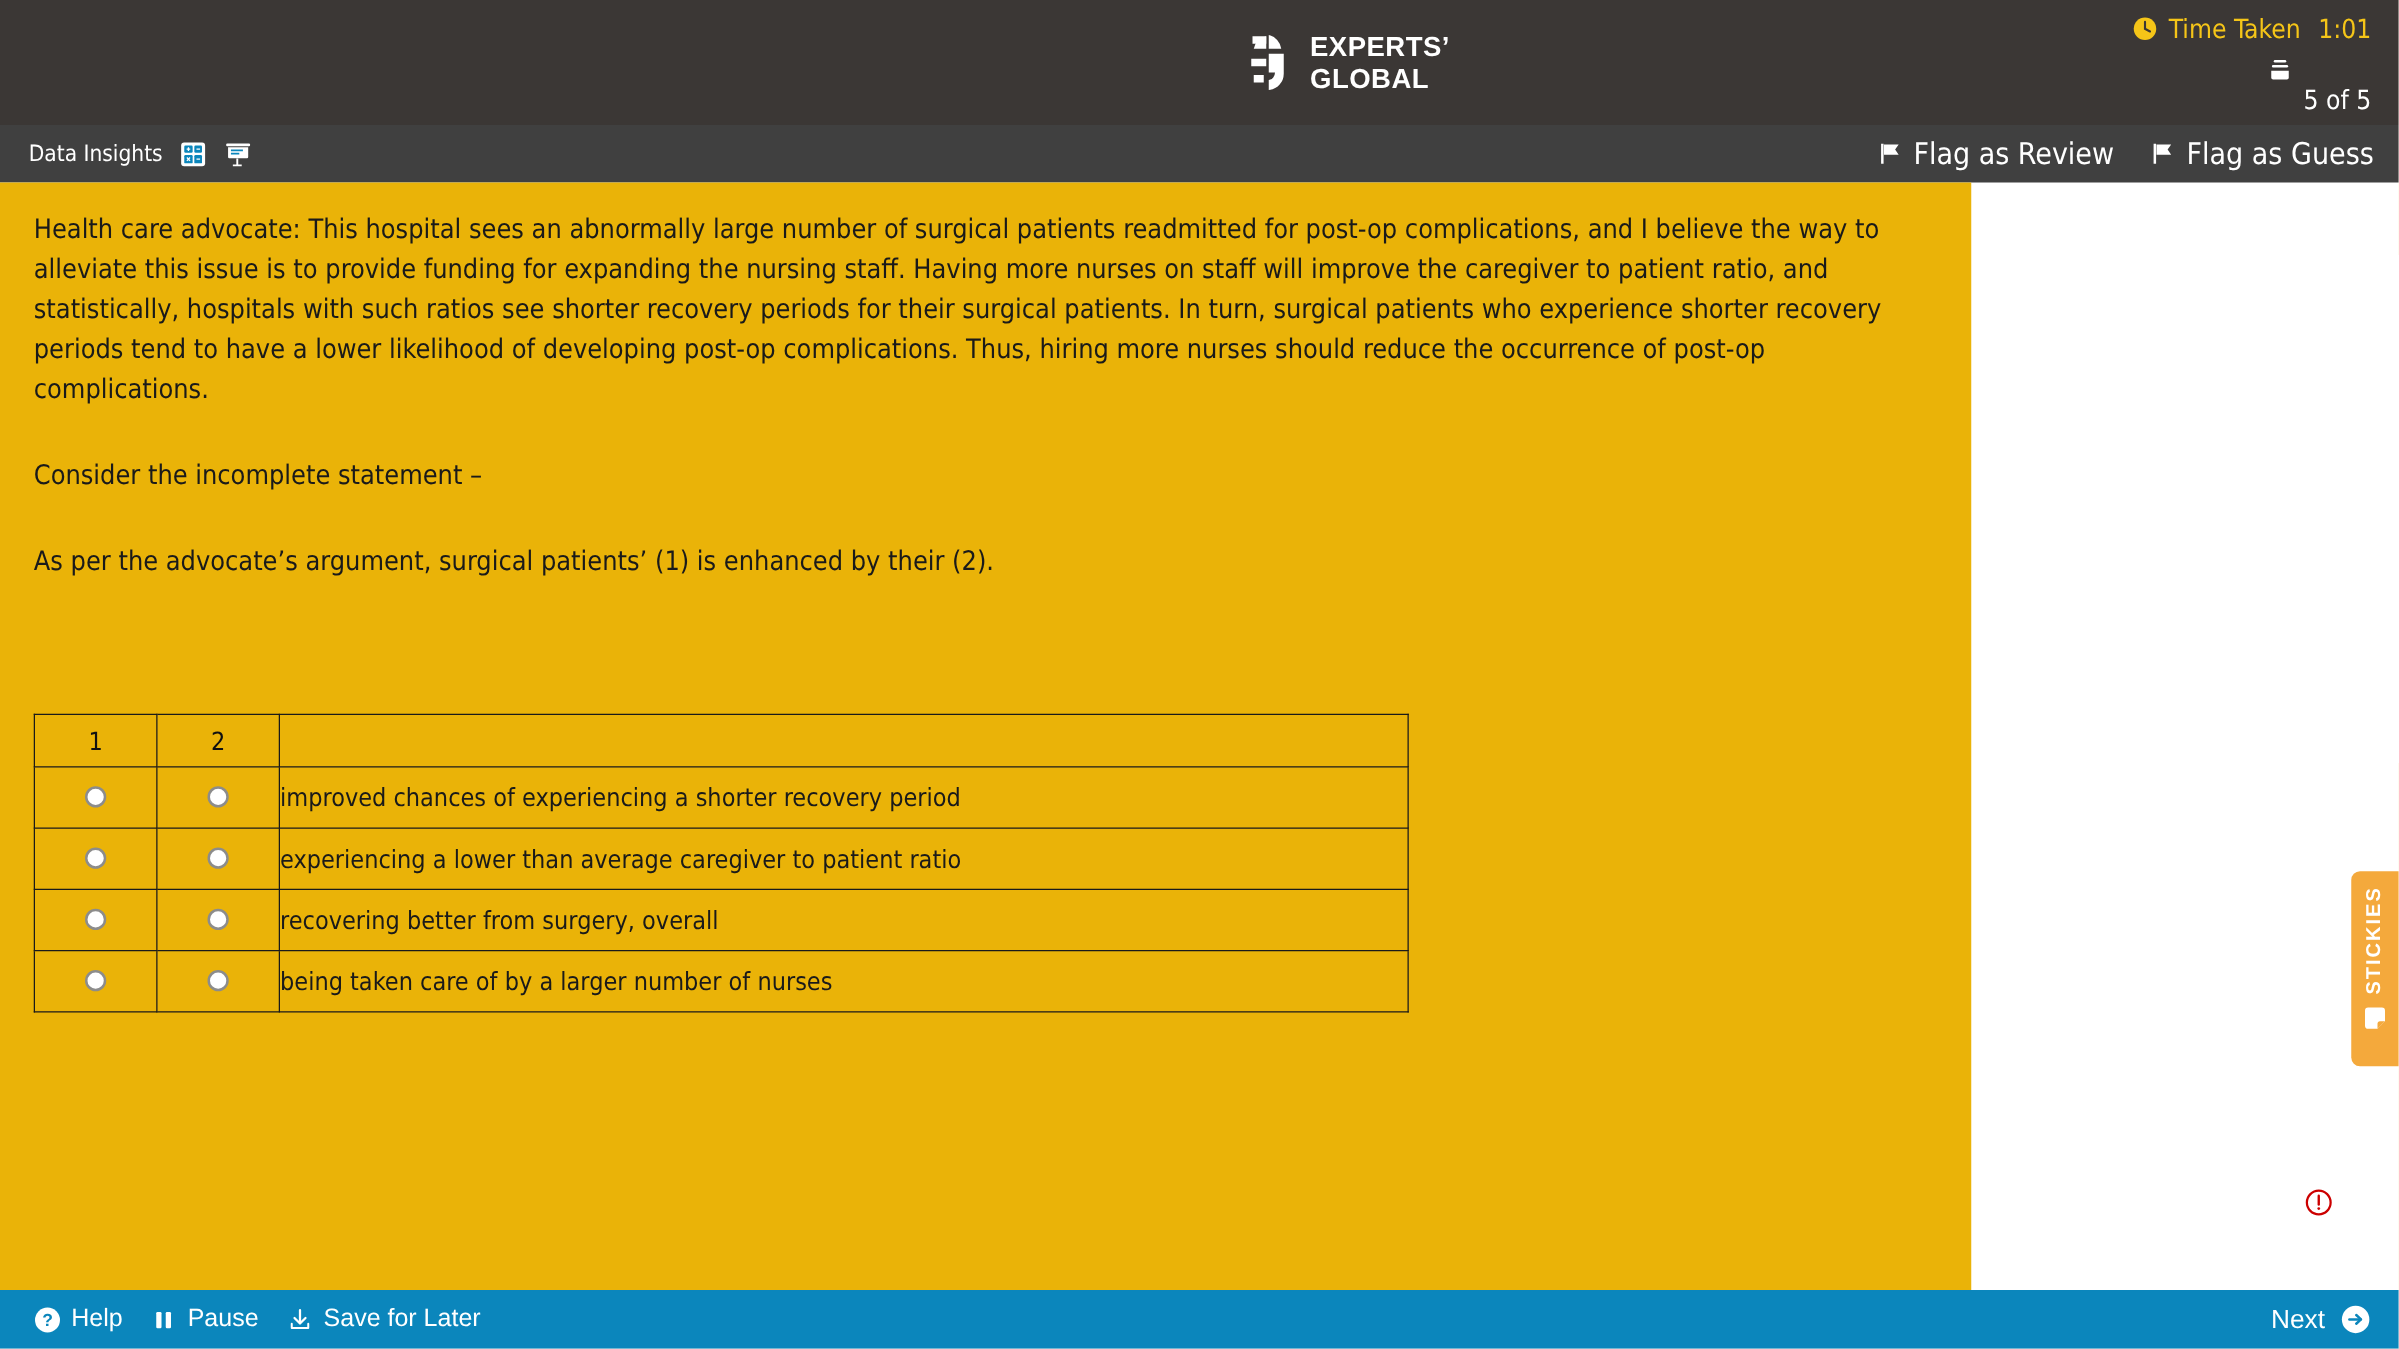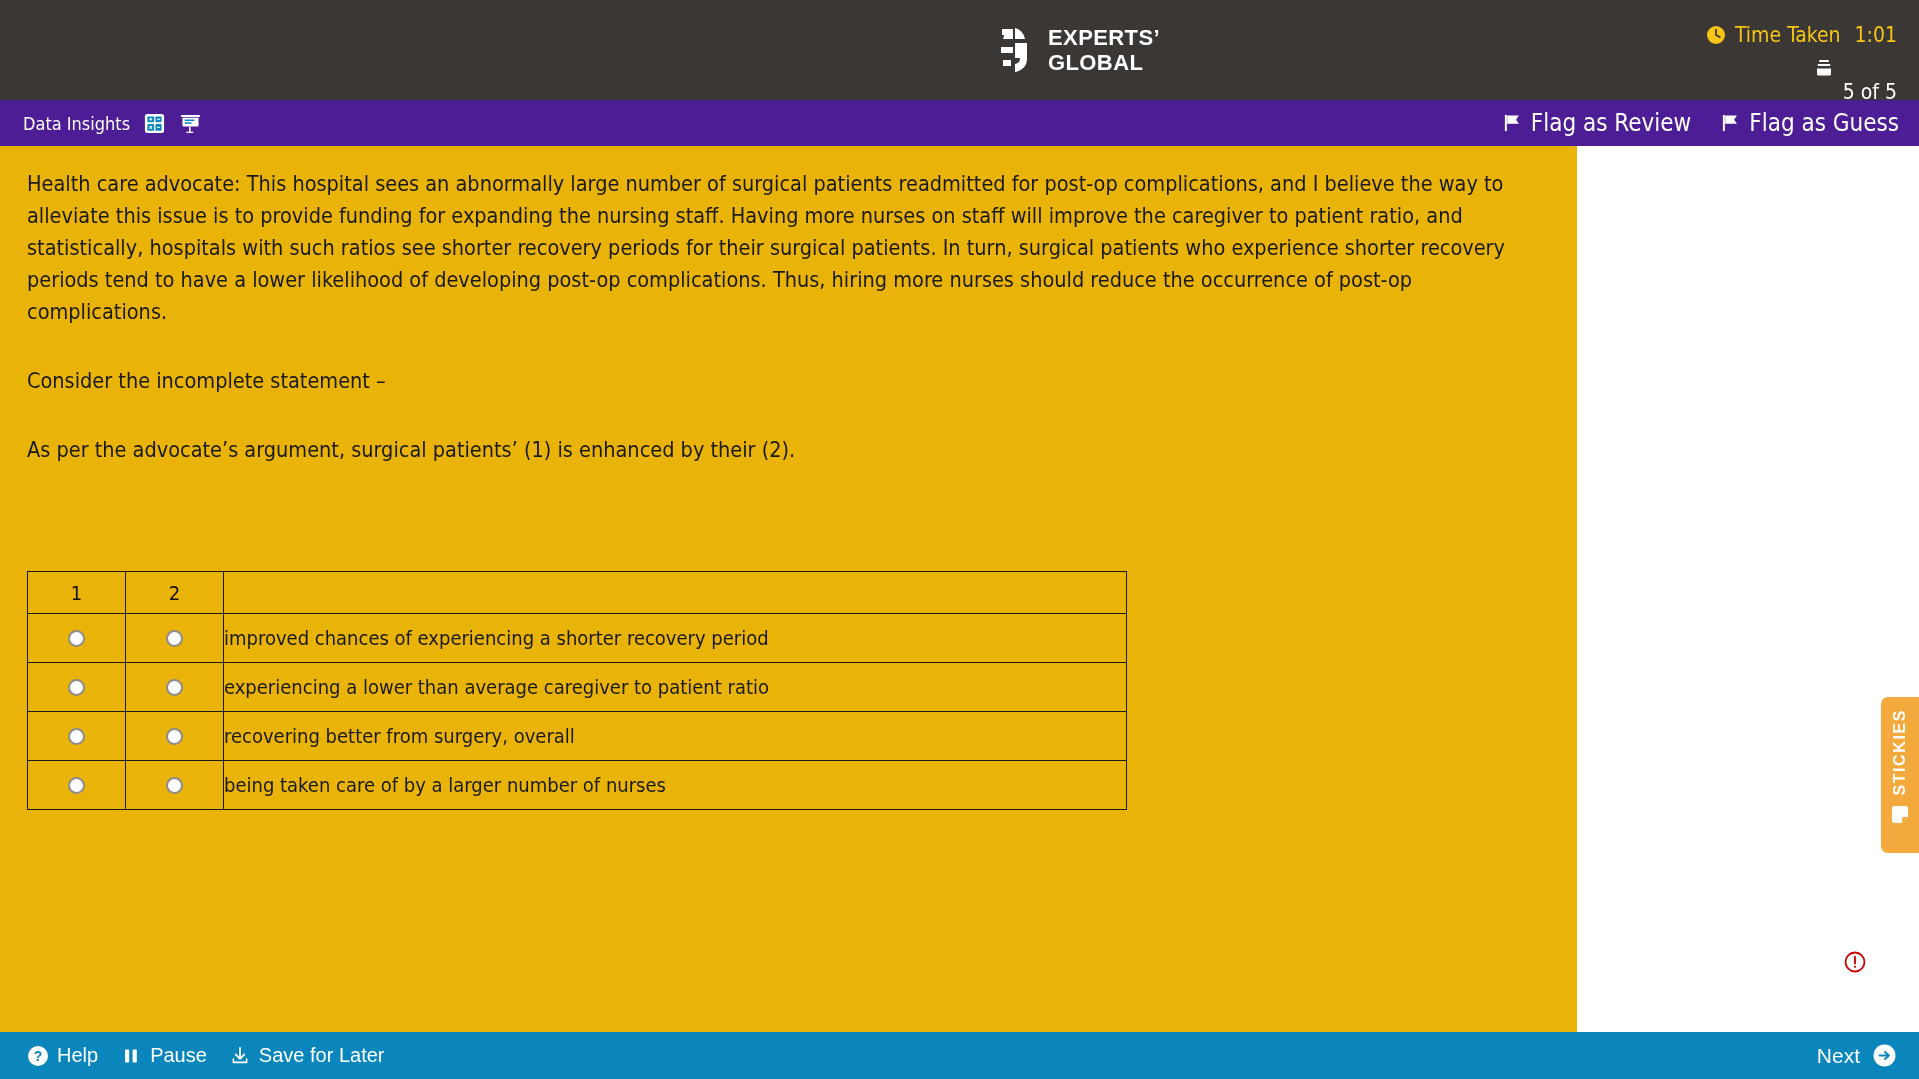--- a/index.html
+++ b/index.html
@@ -40,21 +40,21 @@
     color: #ffffff;
     font-weight: bold;
     font-size: 22px;
     letter-spacing: .4px;
     font-family: "Liberation Sans", sans-serif;
   }
   .logo-text .l2 { margin-top: 3px; }
 
   
   .timer-block {
-    position: absolute; right: 22px; top: 20px;
+    position: absolute; right: 22px; top: 8px;
     text-align: right;
     font-family: "DejaVu Sans Condensed", "Liberation Sans", sans-serif;
   }
   .timer-row {
     display: flex; align-items: center; justify-content: flex-end;
     gap: 9px; height: 30px;
   }
   .clock-icon { width: 20px; height: 20px; display: block; }
   .timer-label { color: #f5c518; font-size: 21px; white-space: nowrap; }
   .timer-value { color: #f5c518; font-size: 21px; margin-left: 5px; }
@@ -62,21 +62,21 @@
     display: flex; align-items: center; justify-content: flex-end;
     gap: 9px; height: 32px; margin-top: 2px;
   }
   .stack-icon { width: 20px; height: 20px; display: block; }
   .count-value { color: #ffffff; font-size: 21px; white-space: nowrap; margin-top: 48px; }
 
   
   .toolbar {
     position: absolute; top: 100px; left: 0;
     width: 1919px; height: 46px;
-    background: #4c1d95;
+    background: #404040;
     display: flex; align-items: center;
   }
   .toolbar-left {
     display: flex; align-items: center; gap: 13px;
     margin-left: 23px;
   }
   .section-label {
     color: #ffffff; font-size: 18px;
     font-family: "DejaVu Sans Condensed", "Liberation Sans", sans-serif;
   }

